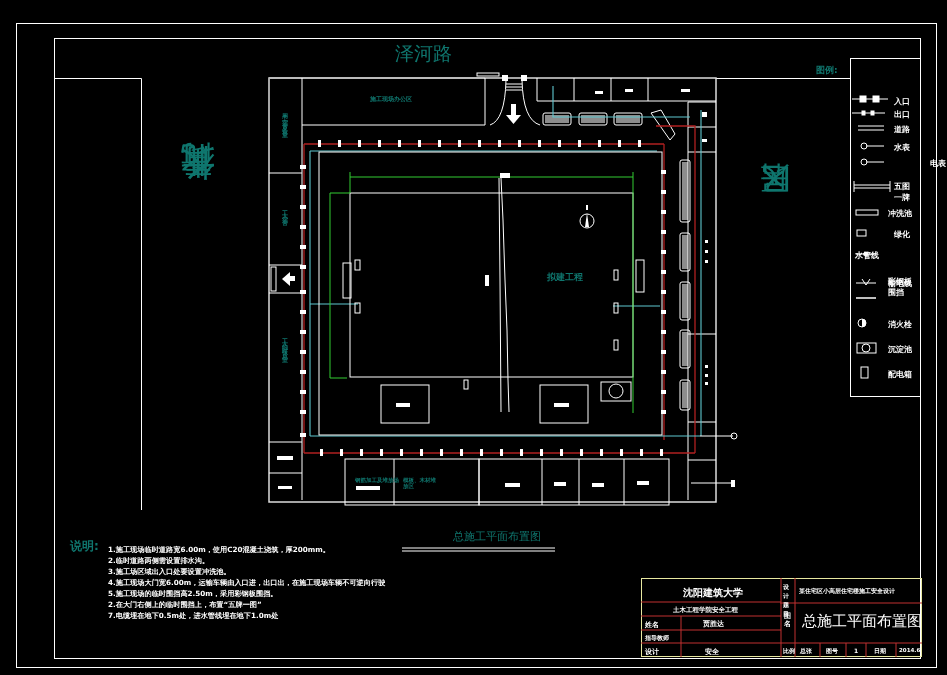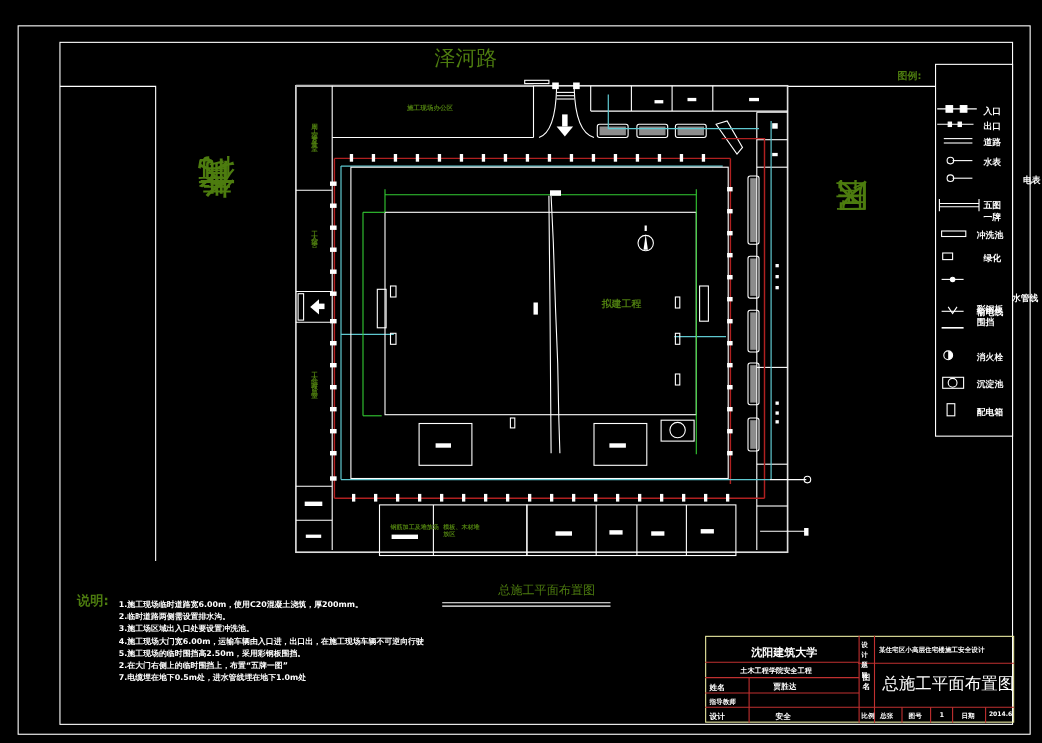--- a/index.html
+++ b/index.html
@@ -1,18 +1,18 @@
 <!DOCTYPE html>
 <html><head>
 <meta charset="utf-8">
 <style>
   html, body { margin:0; padding:0; background:#000; }
   body { width:947px; height:675px; overflow:hidden; position:relative; font-family:"DejaVu Sans", sans-serif; color:#fff; }
   #cad { position:absolute; left:0; top:0; width:947px; height:675px; }
-  .lbl { position:absolute; color:#4d7c0f; white-space:nowrap; line-height:1; }
+  .lbl { position:absolute; color:#0f766e; white-space:nowrap; line-height:1; }
   .road-top { left:395px; top:44px; font-size:19px; font-family:"DejaVu Serif", serif; }
   .road-left { left:180px; top:200px; font-size:34px; writing-mode:vertical-rl; transform:rotate(180deg); font-family:"DejaVu Serif", serif; letter-spacing:2px; }
   .resid { left:760px; top:215px; font-size:30px; writing-mode:vertical-rl; transform:rotate(180deg); font-family:"DejaVu Serif", serif; }
   .small { font-size:7px; font-weight:bold; }
   .vsmall { font-size:6px; font-weight:bold; writing-mode:vertical-rl; letter-spacing:3px; }
   .legend-title { left:816px; top:66px; font-size:9px; font-weight:bold; }
   .legend-item { position:absolute; font-size:8px; font-weight:bold; left:894px; }
   .notes-title { left:70px; top:540px; font-size:12px; font-weight:bold; }
   .note { position:absolute; left:108px; font-size:7.2px; font-weight:bold; }
   .plan-title { left:453px; top:531px; font-size:11px; font-family:"DejaVu Serif", serif; }
@@ -316,21 +316,21 @@
 
 <div class="lbl legend-title">图例:</div>
 <div class="legend-item" style="top:96px;">入口</div>
 <div class="legend-item" style="top:109px;">出口</div>
 <div class="legend-item" style="top:124px;">道路</div>
 <div class="legend-item" style="top:142px;">水表</div>
 <div class="legend-item" style="top:158px;padding-left:36px;">电表</div>
 <div class="legend-item" style="top:181px;width:20px;white-space:normal;">五图一牌</div>
 <div class="legend-item" style="top:208px;left:888px;">冲洗池</div>
 <div class="legend-item" style="top:229px;">绿化</div>
-<div class="legend-item" style="top:250px;left:920px;margin-top:16px;">水管线</div>
+<div class="legend-item" style="top:250px;left:855px;">水管线</div>
 <div class="legend-item" style="top:278px;left:888px;">输电线</div>
 <div class="legend-item" style="top:276px;left:888px;width:28px;white-space:normal;">彩钢板围挡</div>
 <div class="legend-item" style="top:319px;left:888px;">消火栓</div>
 <div class="legend-item" style="top:344px;left:888px;">沉淀池</div>
 <div class="legend-item" style="top:369px;left:888px;">配电箱</div>
 
 <div class="lbl notes-title">说明:</div>
 <div class="note" style="top:545px;">1.施工现场临时道路宽6.00m，使用C20混凝土浇筑，厚200mm。</div>
 <div class="note" style="top:556px;">2.临时道路两侧需设置排水沟。</div>
 <div class="note" style="top:567px;">3.施工场区域出入口处要设置冲洗池。</div>

